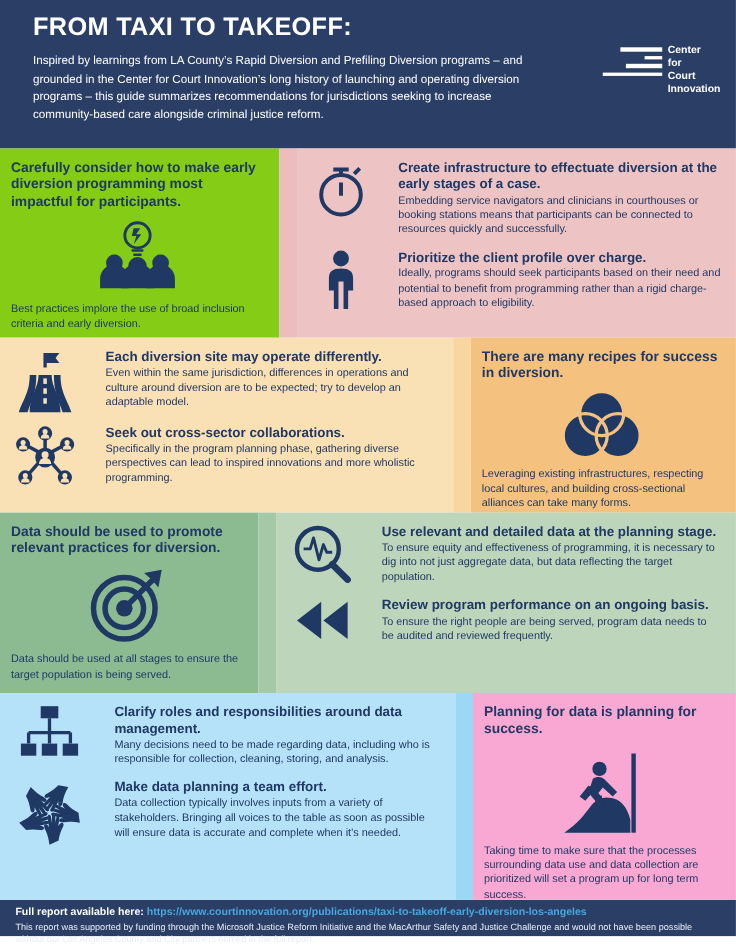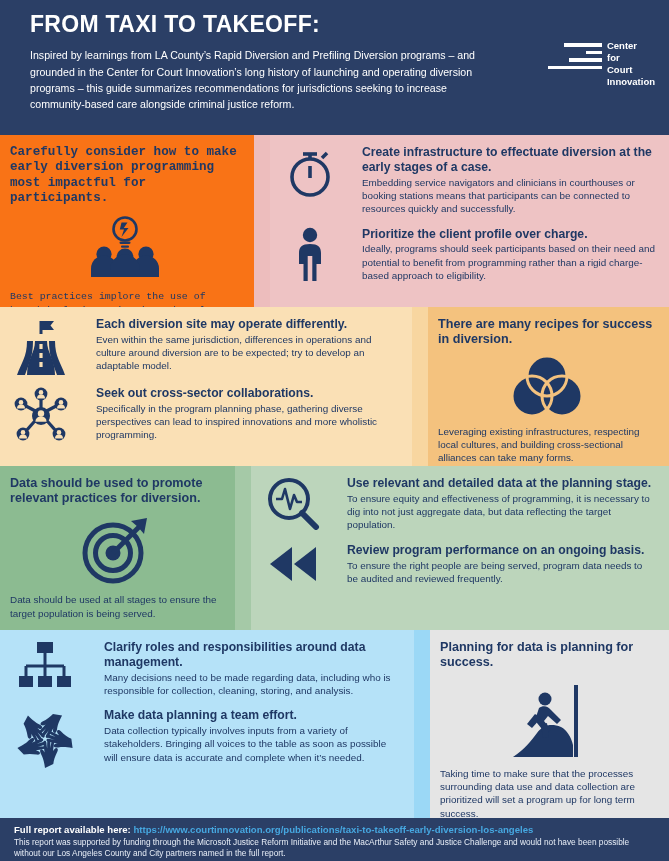--- a/index.html
+++ b/index.html
@@ -56,45 +56,45 @@
   .item { display:flex; gap:26px; align-items:flex-start; }
   .item + .item { margin-top:11px; }
   .icon { flex:0 0 auto; display:flex; align-items:flex-start; justify-content:center; }
   .itxt { flex:1 1 auto; }
 
   .panel-stack { display:flex; flex-direction:column; height:100%; }
   .center-ic { display:flex; justify-content:center; }
 
   
   .s1 { height:172px; }
-  .s1 .left  { width:254px; background:#f97316;font-family:Liberation Mono, monospace; }
+  .s1 .left  { width:254px; background:#84cc16; }
   .s1 .gap   { width:16px;  background:#edbdbd; }
   .s1 .right { width:399px; background:#eec3c4; }
 
   
   .s2 { height:159px; }
   .s2 .left  { width:412px; background:#fae0b5; }
   .s2 .gap   { width:16px;  background:#f8d6a0; }
   .s2 .right { width:241px; background:#f4c27e; }
 
   
   .s3 { height:164px; }
   .s3 .left  { width:235px; background:#8cbb91; }
   .s3 .gap   { width:16px;  background:#a5c9a7; }
   .s3 .right { width:418px; background:#bcd5bb; }
 
   
   .s4 { height:188px; }
   .s4 .left  { width:414px; background:#b5e2f8; }
   .s4 .gap   { width:16px;  background:#9bd8f6; }
-  .s4 .right { width:239px; background:#e5e5e5; }
+  .s4 .right { width:239px; background:#f9a8d4; }
 
   
   .footer {
-    height:43px; background:#2b3f66; color:#ffffff;
+    height:33px; background:#2b3f66; color:#ffffff;
     padding:6px 14px 0 14px;
   }
   .footer .line1 { font-size:9.6px; font-weight:bold; }
   .footer .url { color:#46a7e0; font-weight:bold; word-break:break-all; }
   .footer .line2 { font-size:8.3px; line-height:1.35; margin-top:2px; color:#e8eef7; }
 
   .navy { fill:#1f3864; }
 </style>
 </head>
 <body>

